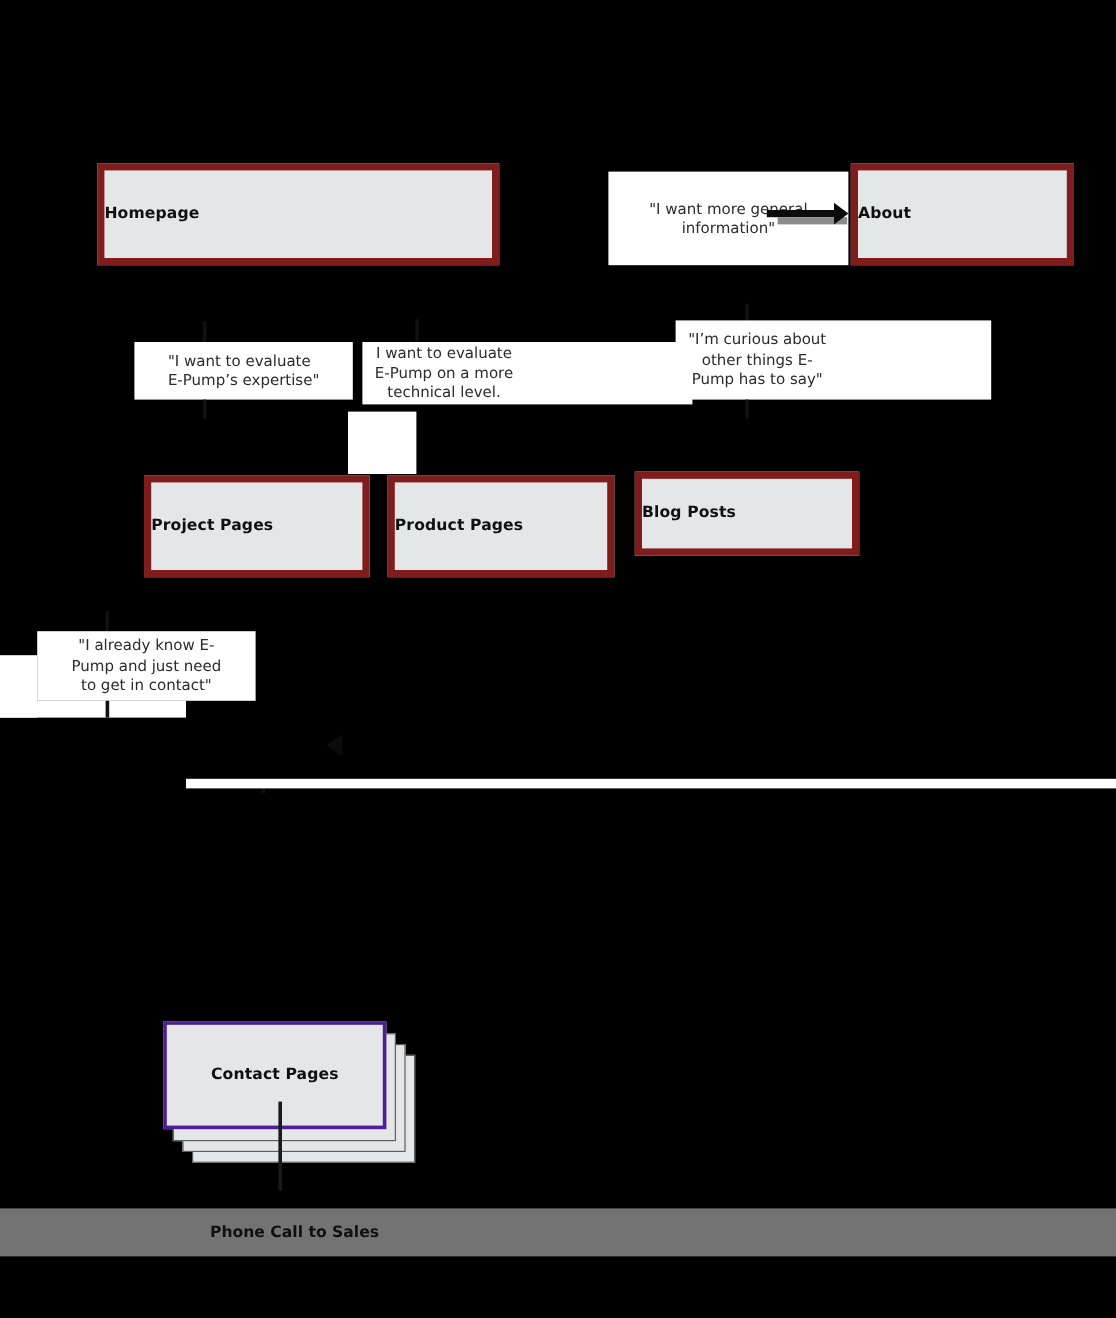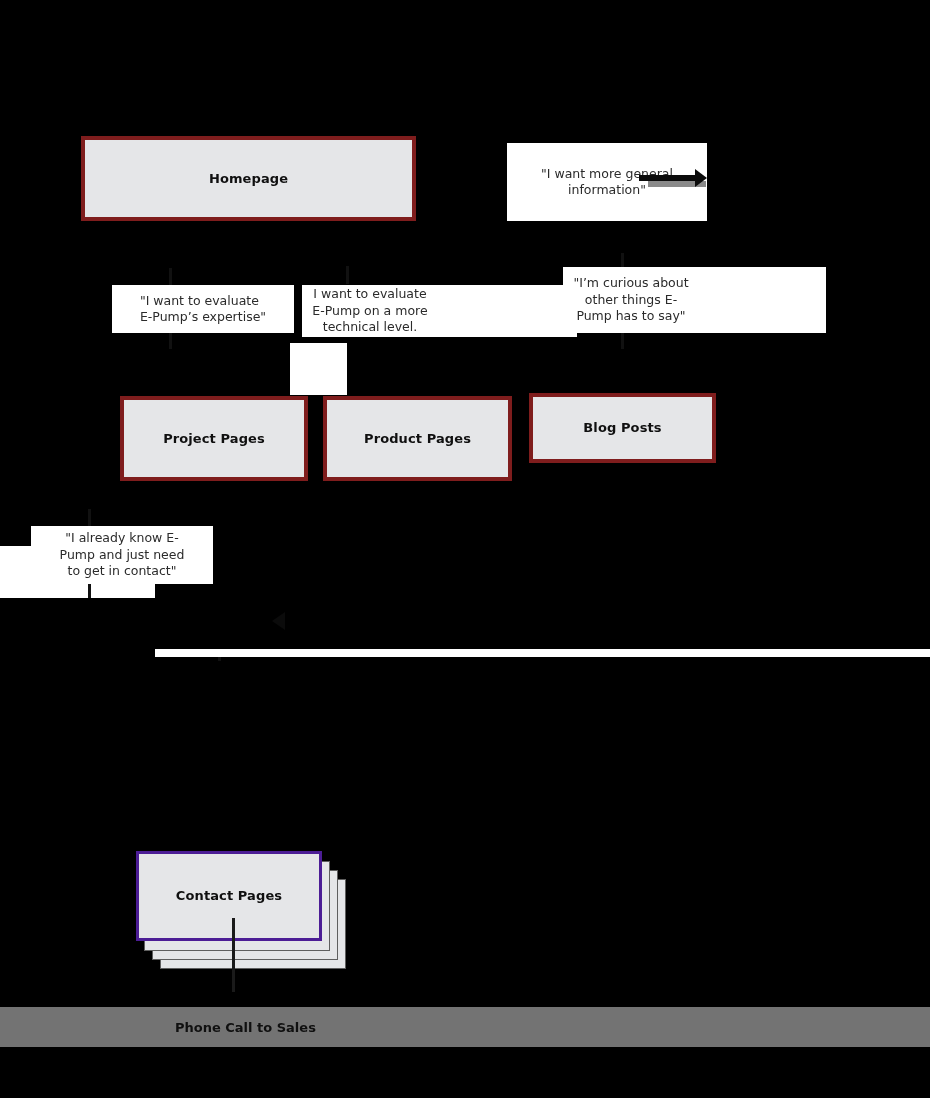--- a/index.html
+++ b/index.html
@@ -13,25 +13,25 @@
     height: 1098px;
     background: #000000;
     overflow: hidden;
     font-family: "DejaVu Sans", sans-serif;
   }
 
   
   .node {
     position: absolute;
     background: #e5e6e8;
-    border: 4px solid #7f1d1d;
-    box-sizing: border-box;
-    display: flex;
-    align-items: center;
-    justify-content: center;
+    border: 6px solid #7f1d1d;
+    box-sizing: border-box;
+    display: flex;
+    align-items: center;
+    justify-content: flex-start;
   }
   .node-label {
     font-family: "DejaVu Sans", sans-serif;
     font-weight: bold;
     font-size: 13px;
     color: #101010;
     letter-spacing: 0.1px;
     text-align: center;
     line-height: 1.2;
   }
@@ -139,20 +139,23 @@
 
   <div class="note" style="left:507px; top:143px; width:200px; height:78px;">
     <span class="note-text">"I want more general
 information"</span>
   </div>
 
   <div class="hbar" style="left:639px; top:175px; width:64px; height:6px;"></div>
   <div class="hbar-shadow" style="left:648px; top:181px; width:58px; height:6px;"></div>
   <div class="arrow-right" style="left:695px; top:169px;"></div>
 
+  <div class="node" style="left:709px; top:136px; width:186px; height:85px;">
+    <span class="node-label">About</span>
+  </div>
 
   <div class="tick" style="left:169px; top:268px; width:3px; height:18px;"></div>
   <div class="tick" style="left:346px; top:266px; width:3px; height:18px;"></div>
   <div class="tick" style="left:621px; top:253px; width:3px; height:16px;"></div>
 
   <div class="note" style="left:112px; top:285px; width:182px; height:48px;">
     <span class="note-text left-al">"I want to evaluate
 E-Pump’s expertise"</span>
   </div>
 

